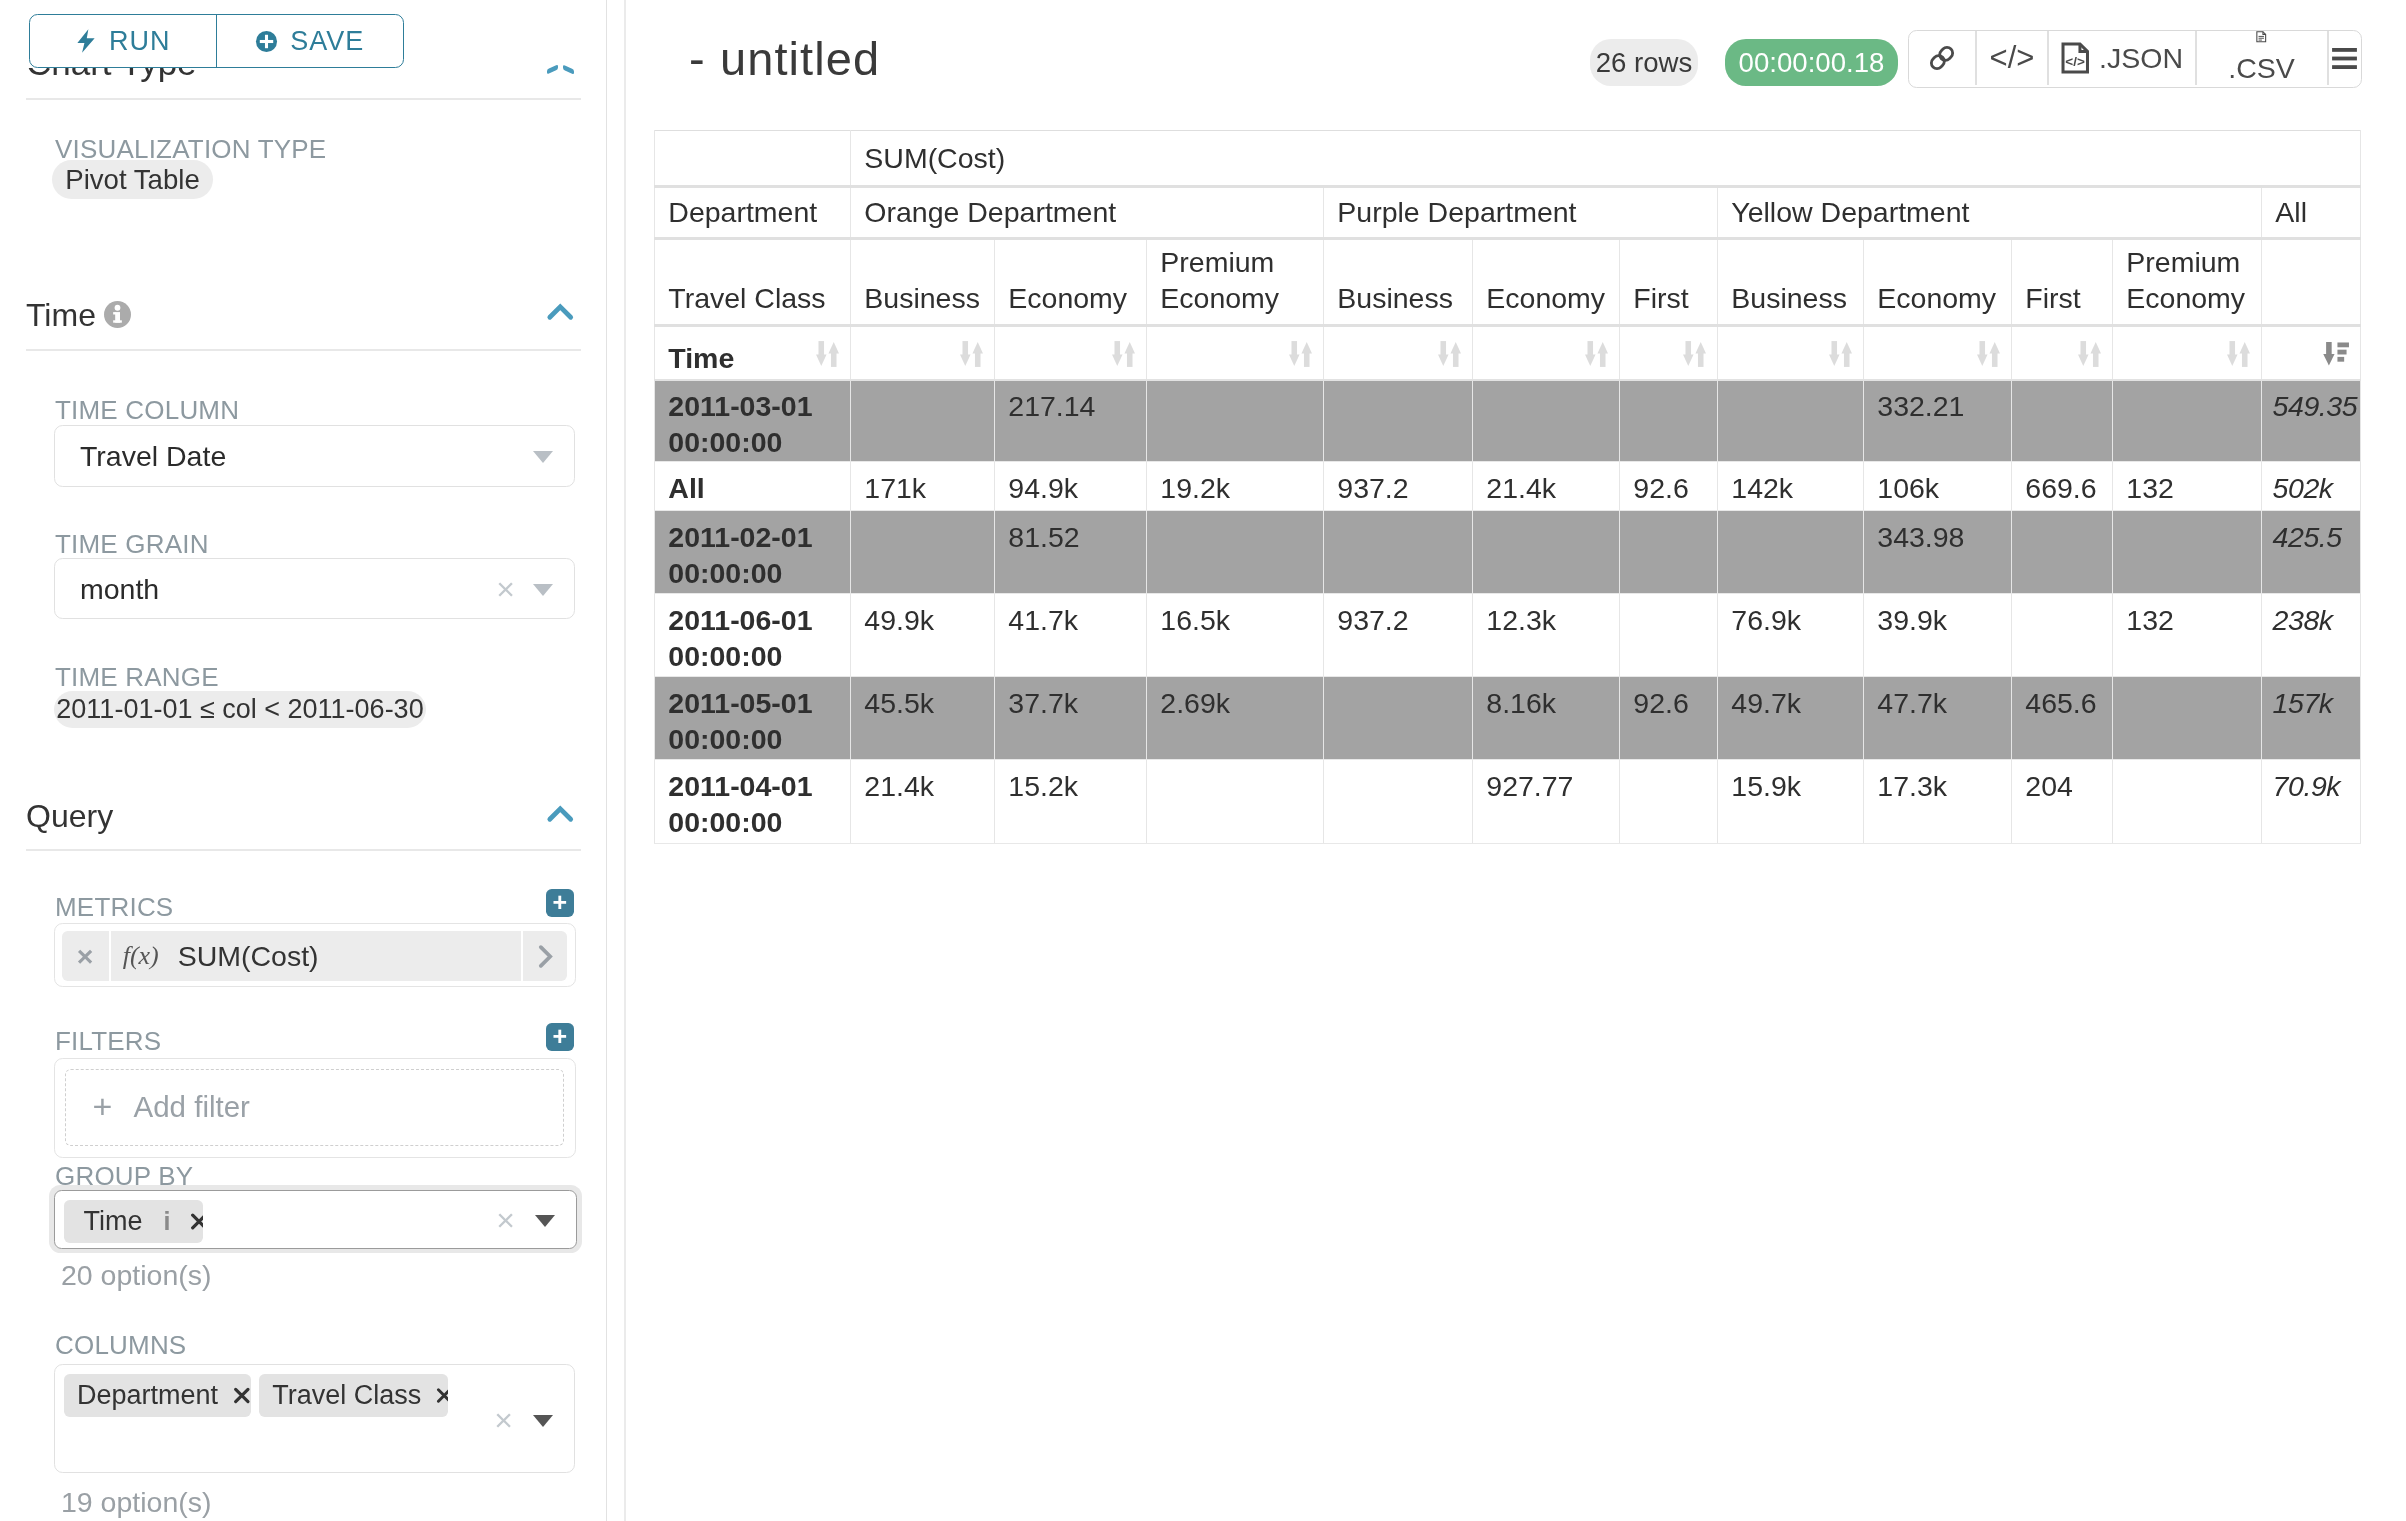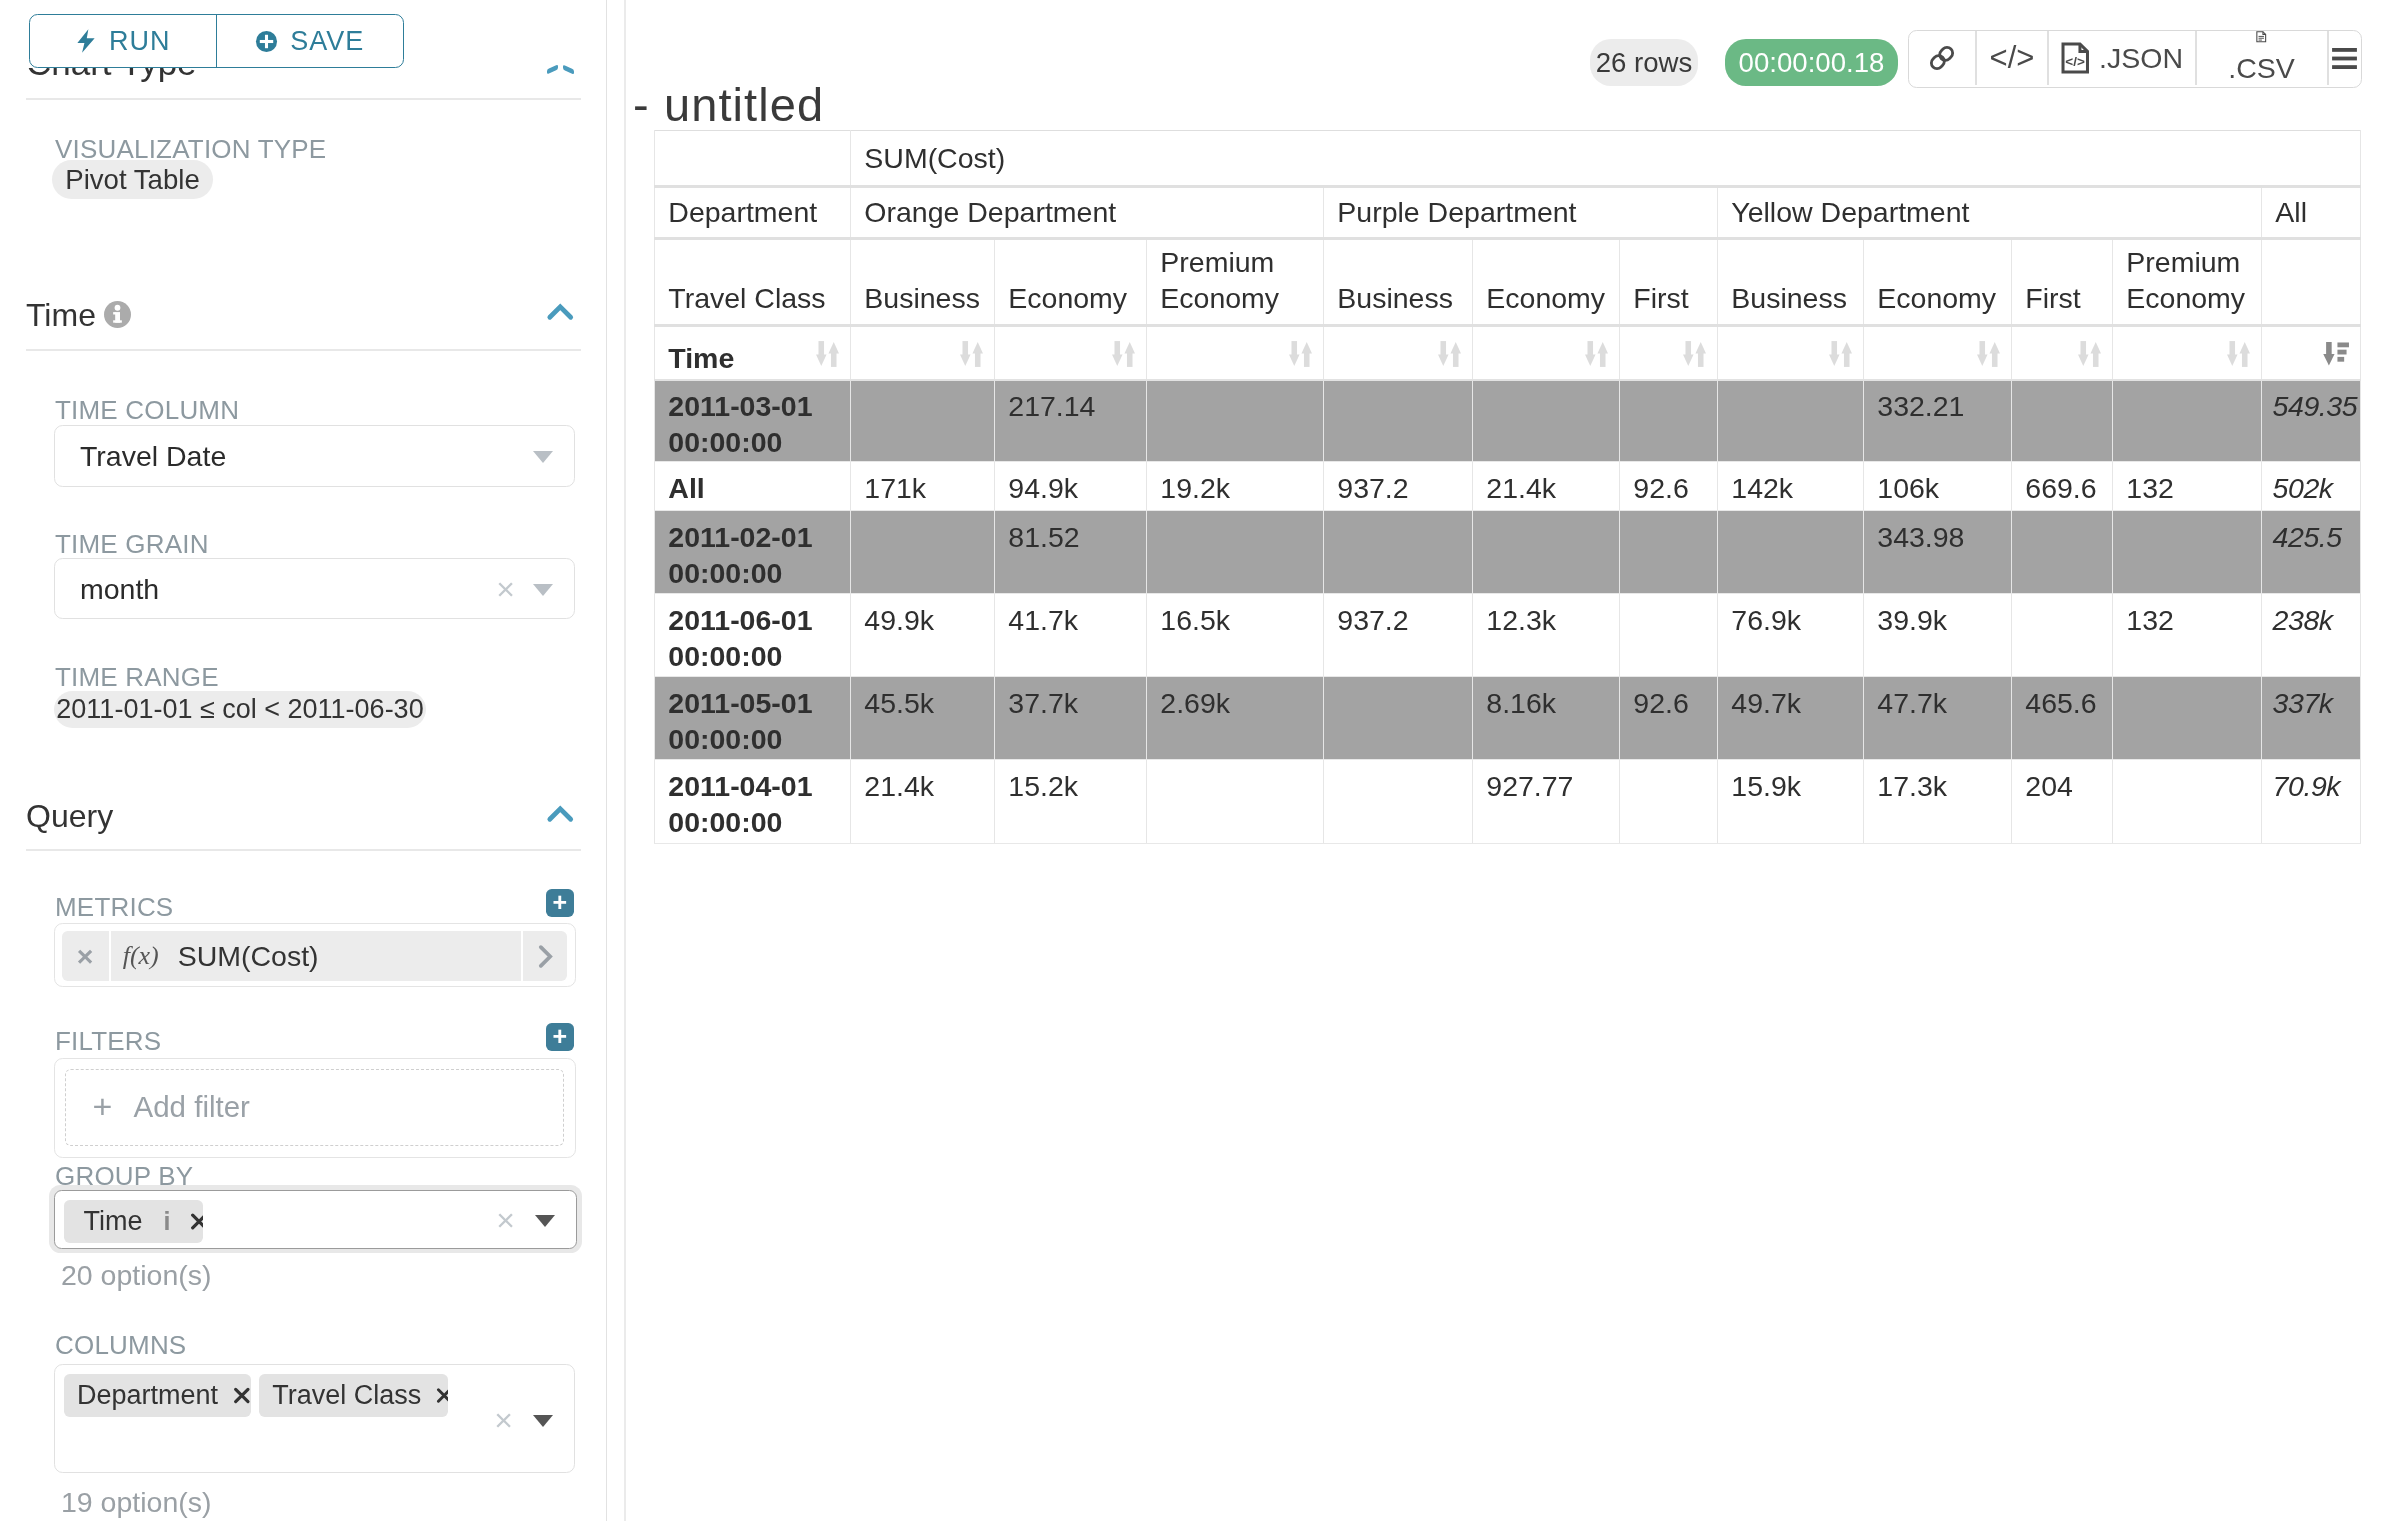--- a/index.html
+++ b/index.html
@@ -152,21 +152,21 @@
           <path d="M3 3 L17 17 M17 3 L3 17" stroke="#333" stroke-width="3.6" stroke-linecap="round"></path>
         </svg>
     </div>
     <span class="xthin" style="right:61px; top:55px;">×</span>
     <span class="caret-dn" style="right:21px; top:55px; border-top-color:#555;"></span>
   </div>
   <div class="optcount" style="top:1486px;">19 option(s)</div>
 </div>
 <div id="vline2"></div>
 <div id="right">
-  <div class="abs" style="left:633px; top:35px; font-size:47px; letter-spacing:1.1px; line-height:1; color:#3a3a3a;margin-top:46px;">- untitled</div>
+  <div class="abs" style="left:689px; top:35px; font-size:47px; letter-spacing:1.1px; line-height:1; color:#3a3a3a;">- untitled</div>
   <div class="pill" style="left:1590px; top:39px; width:108px; height:47px; font-size:27.6px; color:#3a3a3a;">26 rows</div>
   <div class="pill" style="left:1725px; top:39px; width:173px; height:47px; font-size:27.6px; background:#6bb985; color:#fff;">00:00:00.18</div>
   <div class="abs" id="btngroup" style="left:1908px; top:30px; width:454px; height:58px; border:1.9px solid #d9d9d9; border-radius:8.6px; background:#fff;">
     <div class="bseg" style="left:0; width:66px;">
       <svg width="32" height="32" viewBox="0 0 34 34">
           <g transform="rotate(45 17 17)" fill="none" stroke="#4a4a4a" stroke-width="3">
             <rect x="11" y="3.5" width="12" height="14.5" rx="6"></rect>
             <rect x="11" y="16" width="12" height="14.5" rx="6"></rect>
           </g>
         </svg>
@@ -400,21 +400,21 @@
           <td>45.5k</td>
           <td>37.7k</td>
           <td>2.69k</td>
           <td></td>
           <td>8.16k</td>
           <td>92.6</td>
           <td>49.7k</td>
           <td>47.7k</td>
           <td>465.6</td>
           <td></td>
-          <td>337k</td>
+          <td>157k</td>
         </tr>
     <tr class="dr" style="height:84px;">
           <th class="dh">2011-04-01 00:00:00</th>
           <td>21.4k</td>
           <td>15.2k</td>
           <td></td>
           <td></td>
           <td>927.77</td>
           <td></td>
           <td>15.9k</td>

